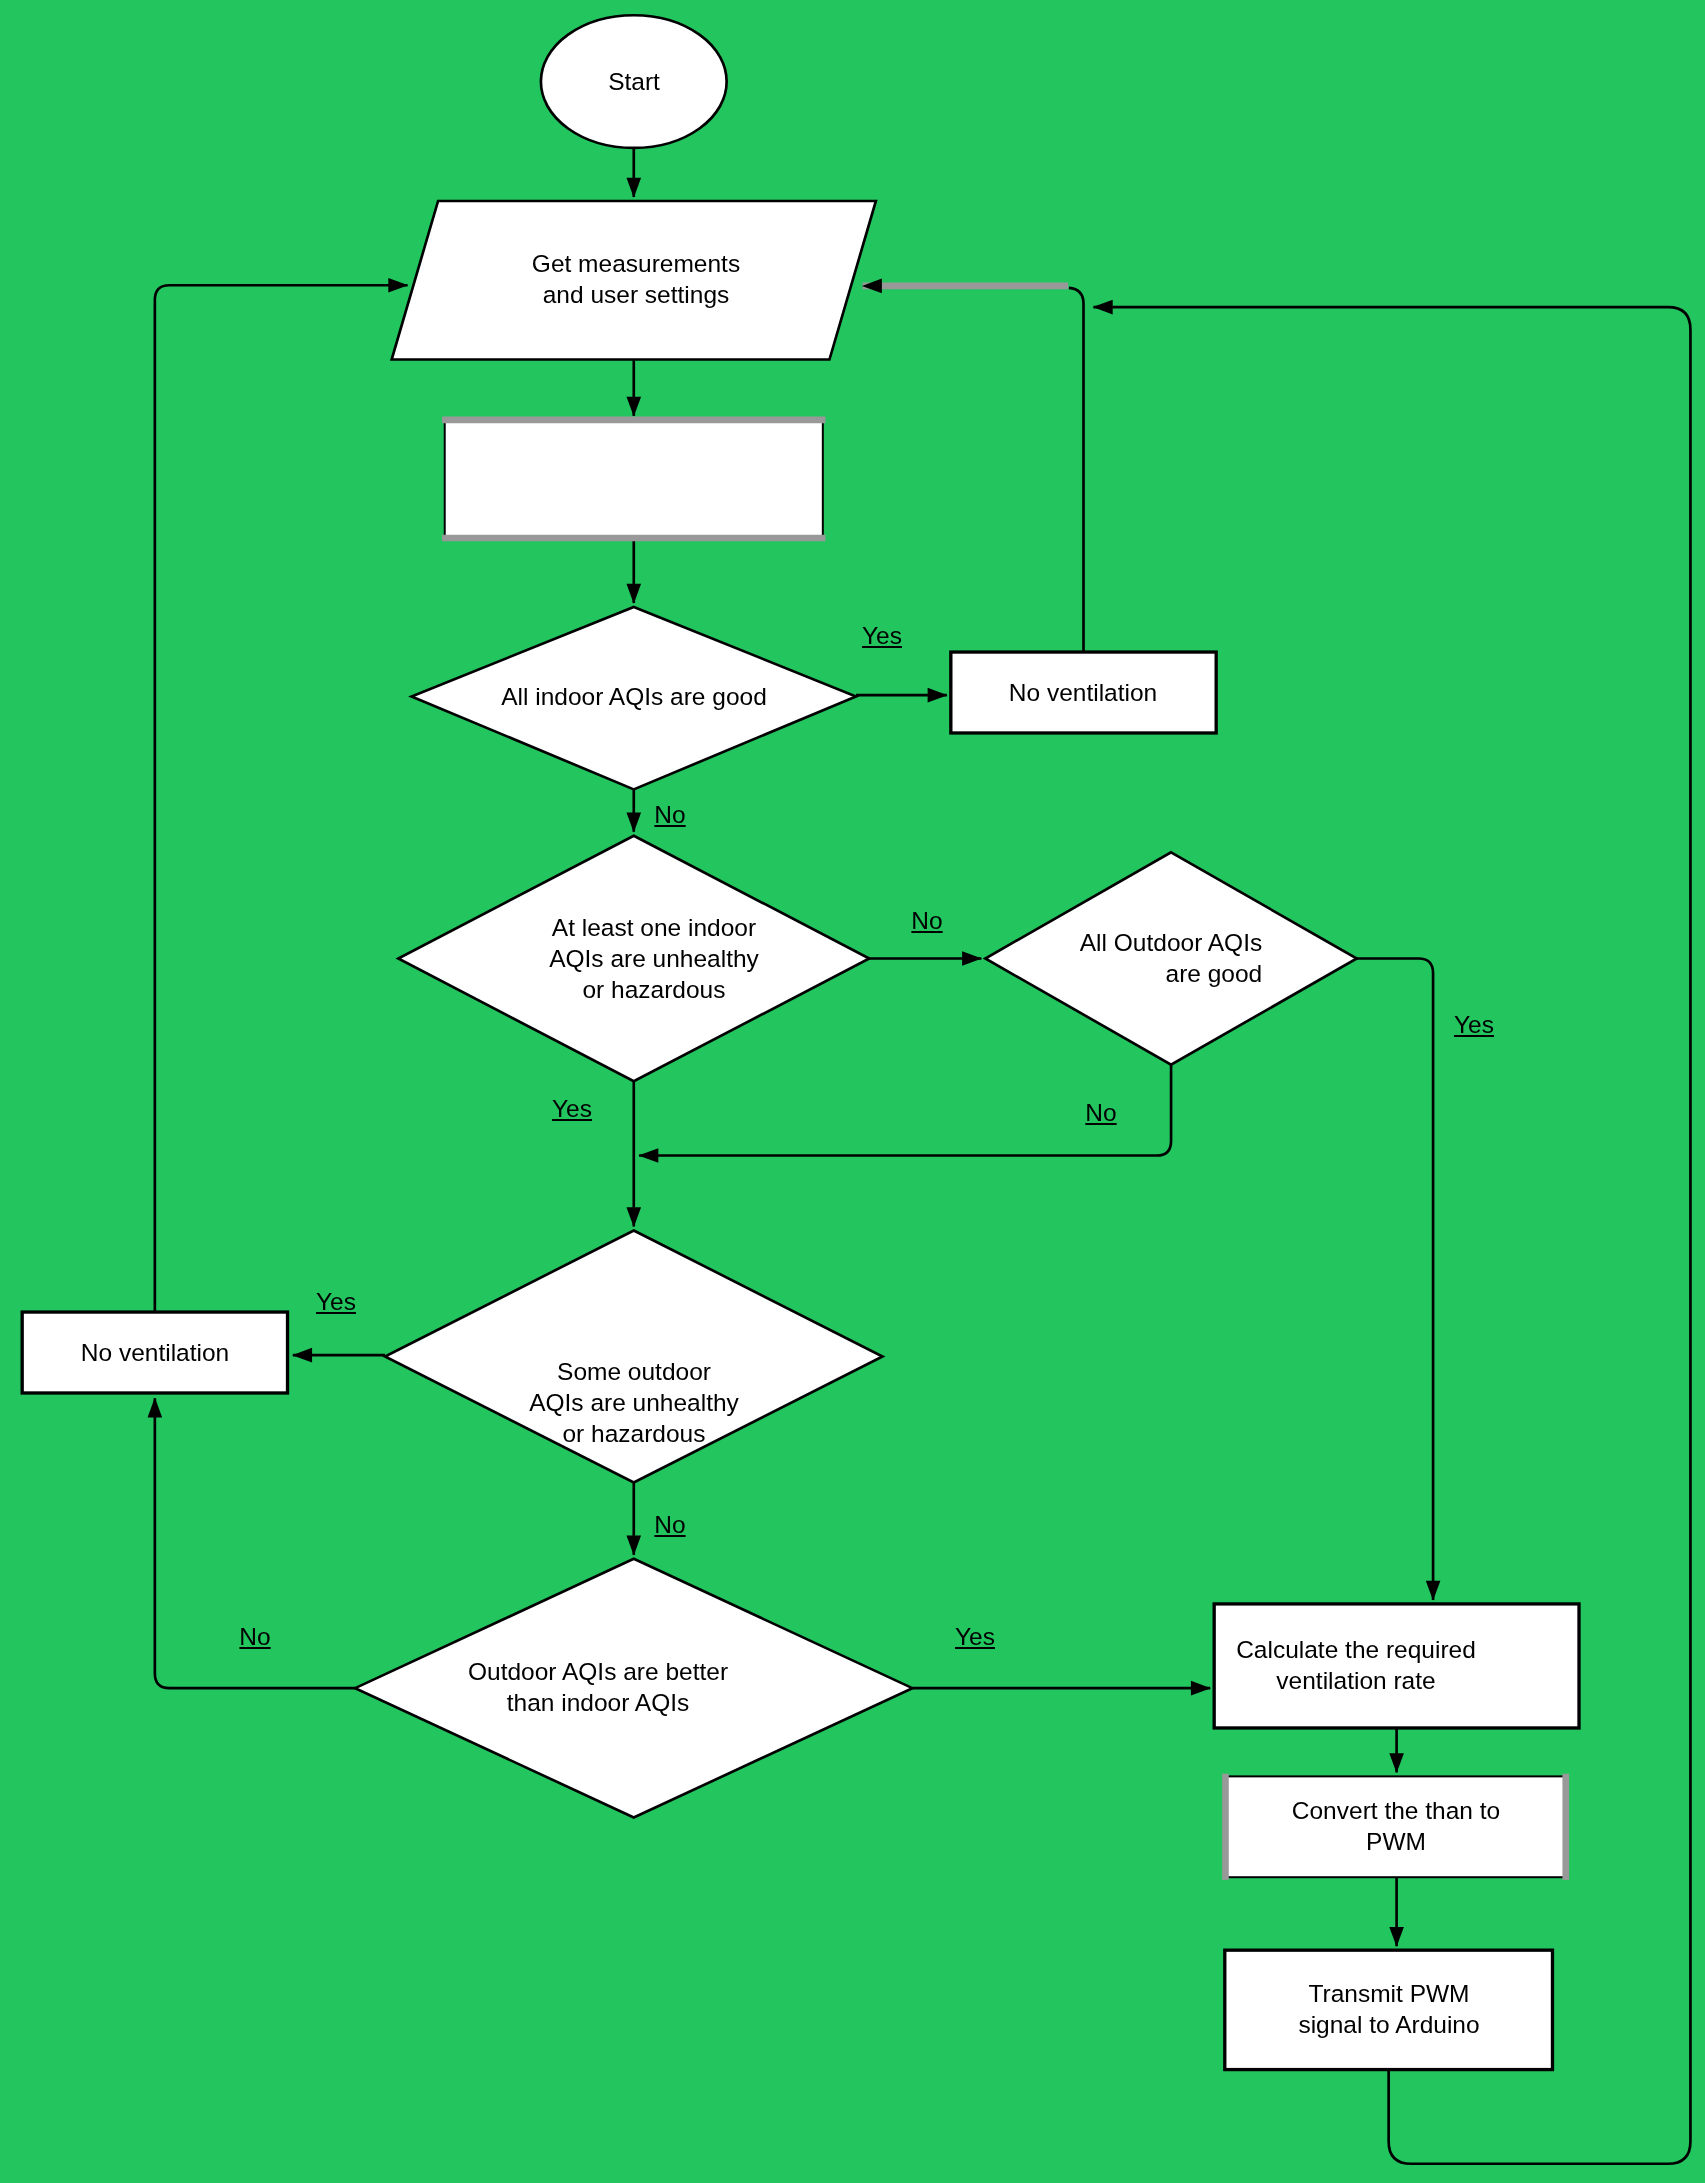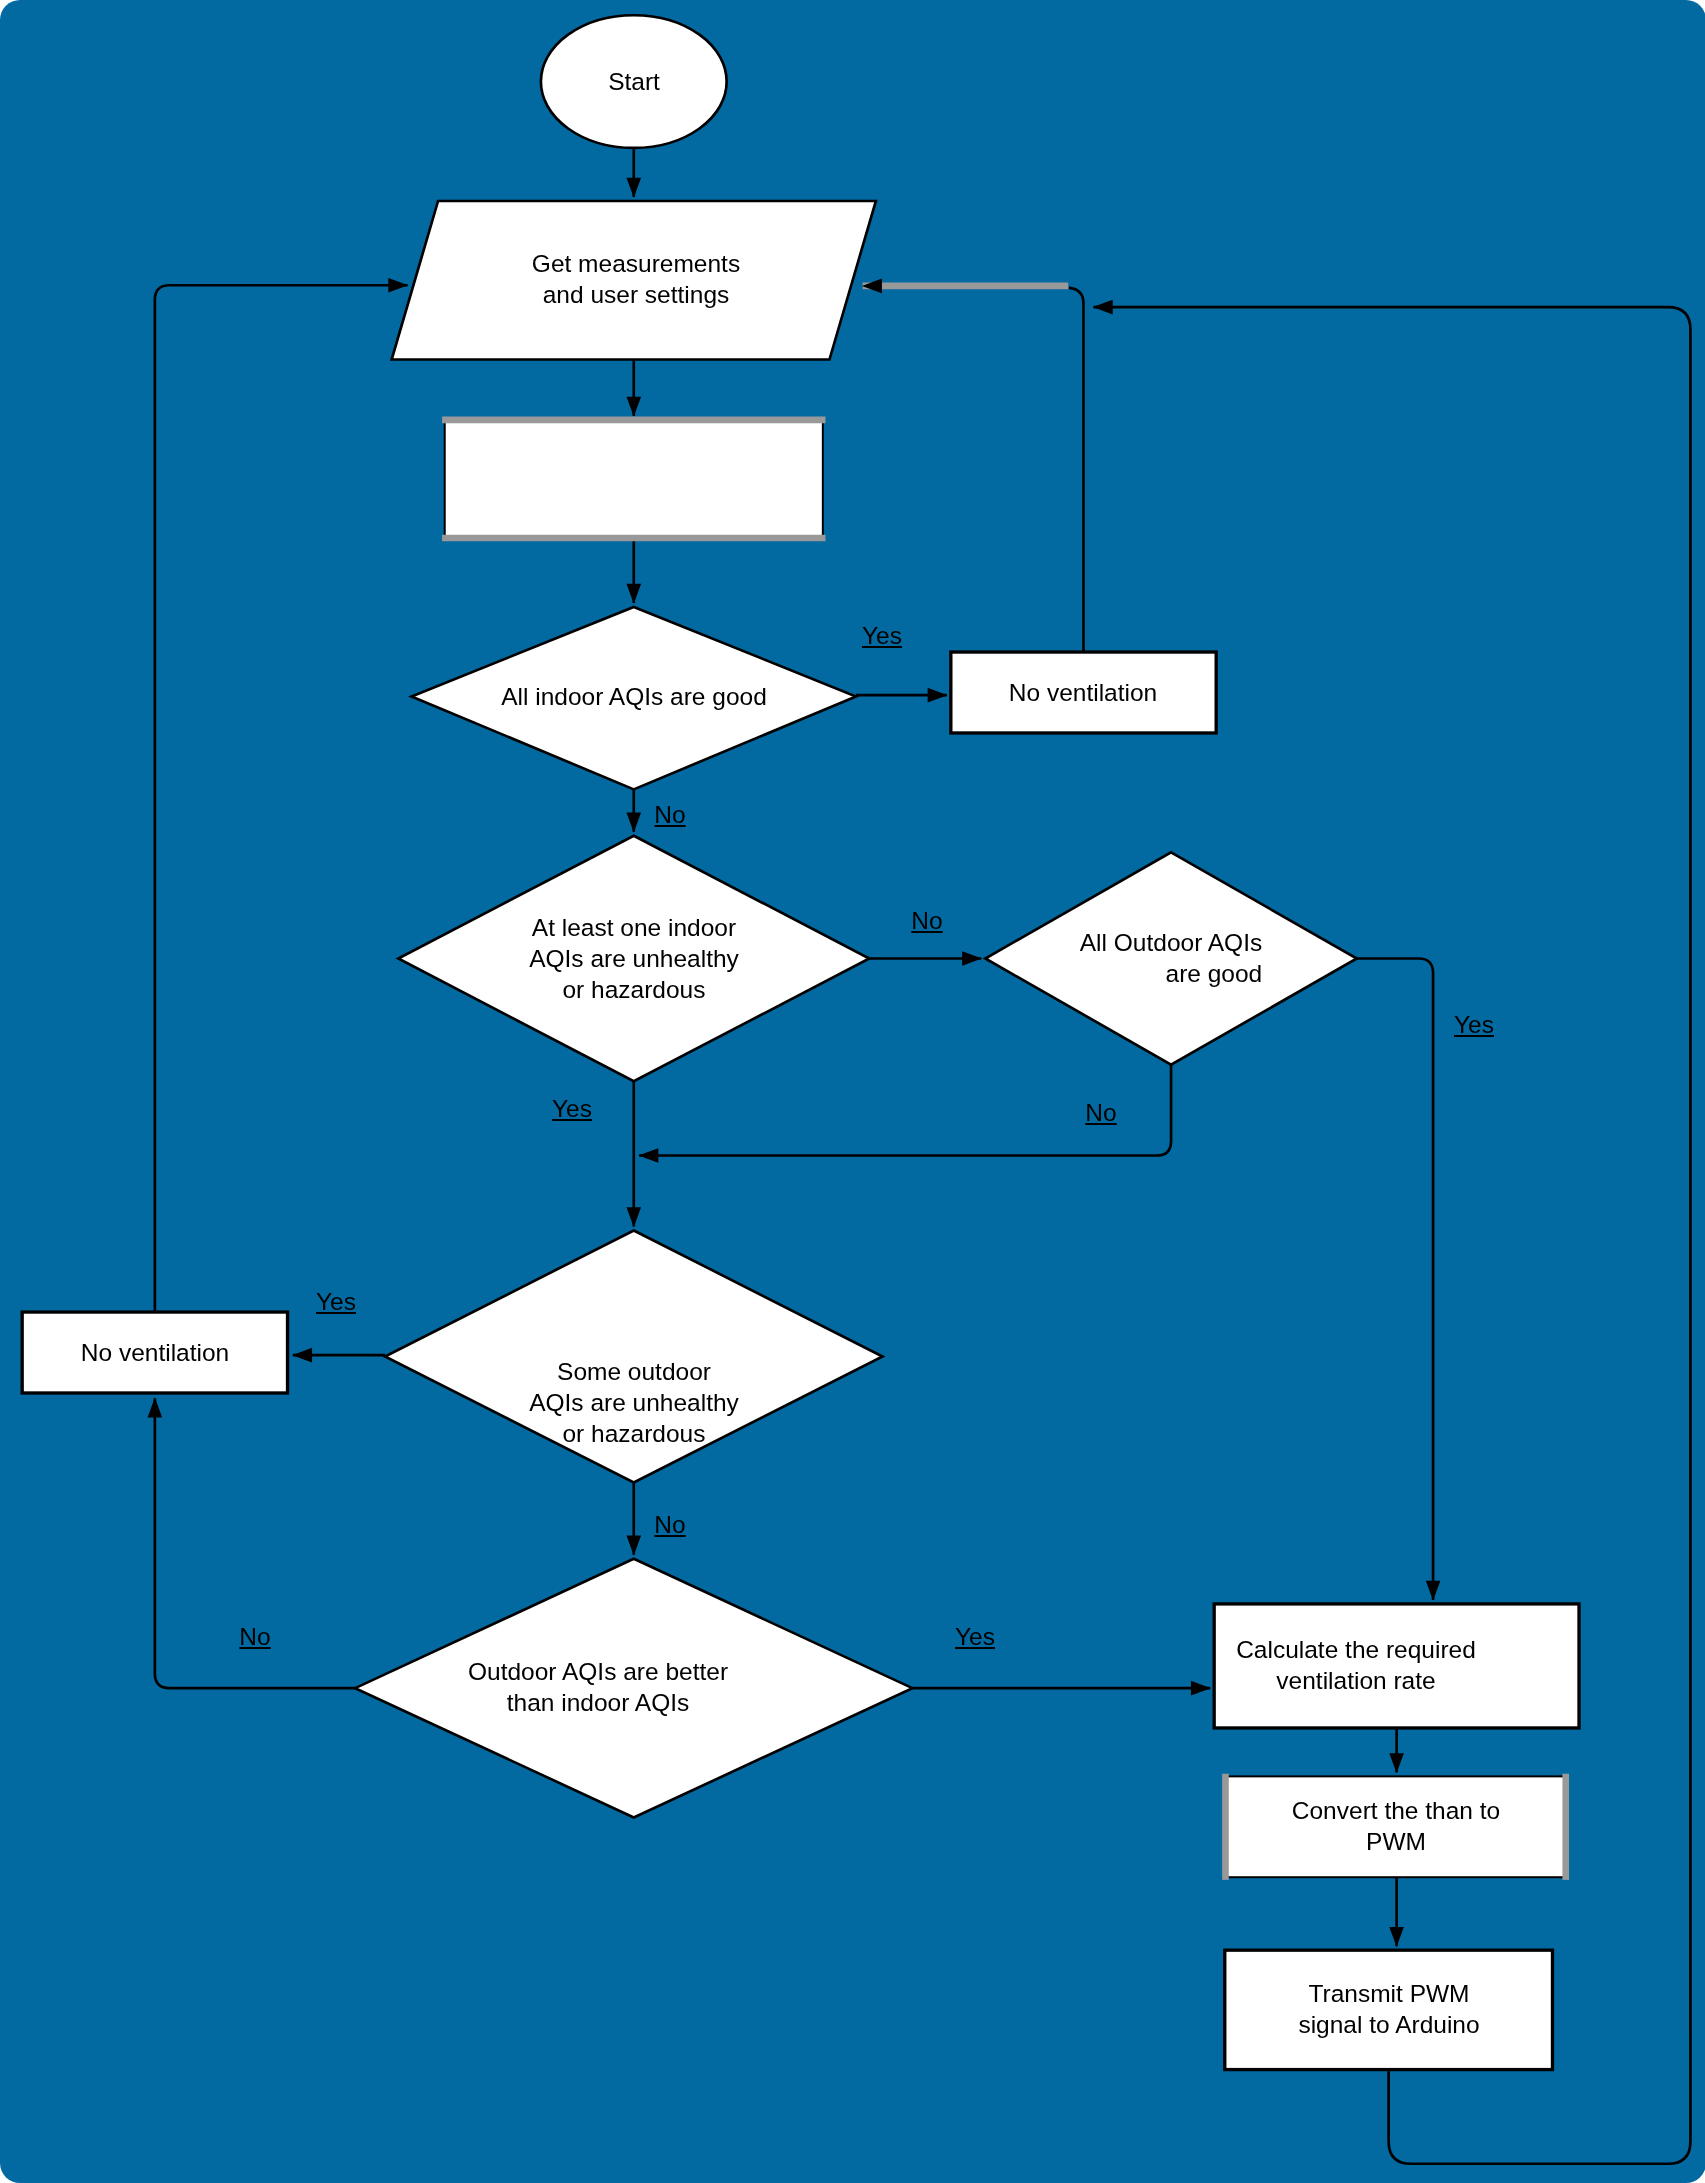--- a/index.html
+++ b/index.html
@@ -1,22 +1,21 @@
 <!DOCTYPE html>
 <html style="font-size:10.6px"><head>
 <meta charset="utf-8">
 <style>
   html,body { margin:0; padding:0; background:#ffffff; }
   .canvas {
     position:relative;
     width:1706px; height:2183px;
-    background:#0369a1;
+    background:#22c55e;
     font-family:"Liberation Sans", sans-serif;
     overflow:hidden;
-    border-radius:20px;
   }
   .canvas svg { position:absolute; left:0; top:0; width:1706px; height:2183px; }
   .nlabel {
     position:absolute;
     transform:translate(-50%,-50%);
     text-align:center;
     white-space:pre-line;
     font-size:24.5px;
     line-height:1.26;
     color:#000000;
@@ -117,21 +116,21 @@
   <div class="nlabel" style="left:634px; top:82px;">Start</div>
 
   <div class="nlabel" style="left:636px; top:280px;">Get measurements
 and user settings</div>
 
 
   <div class="nlabel" style="left:634px; top:697px;">All indoor AQIs are good</div>
 
   <div class="nlabel" style="left:1083px; top:693px;">No ventilation</div>
 
-  <div class="nlabel" style="left:634px; top:959px;text-align:center;">At least one indoor
+  <div class="nlabel" style="left:654px; top:959px;text-align:center;">At least one indoor
 AQIs are unhealthy
 or hazardous</div>
 
   <div class="nlabel" style="left:1171px; top:959px;text-align:right;">All Outdoor AQIs
 are good</div>
 
   <div class="nlabel" style="left:634px; top:1403px;">Some outdoor
 AQIs are unhealthy
 or hazardous</div>
 

